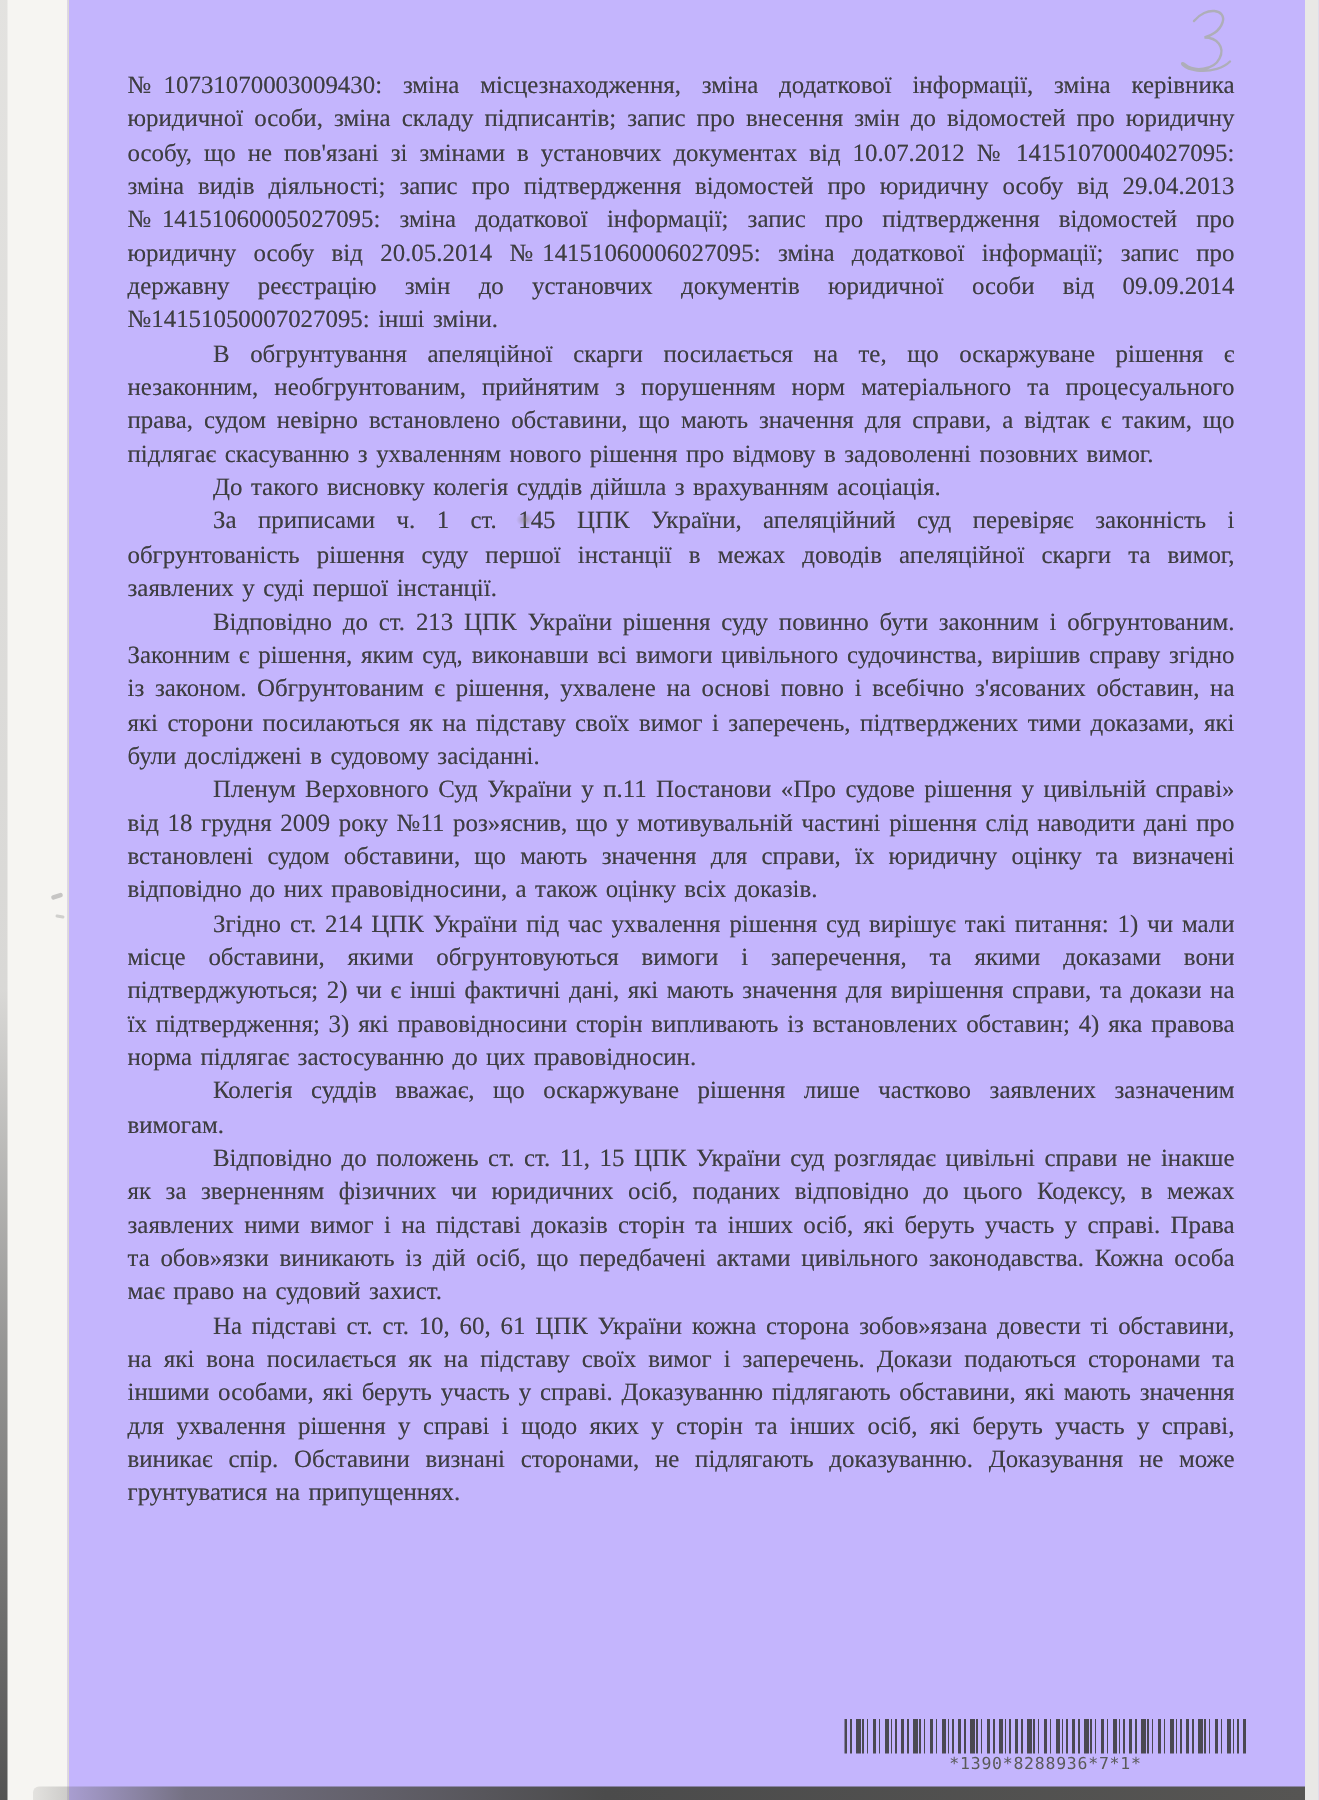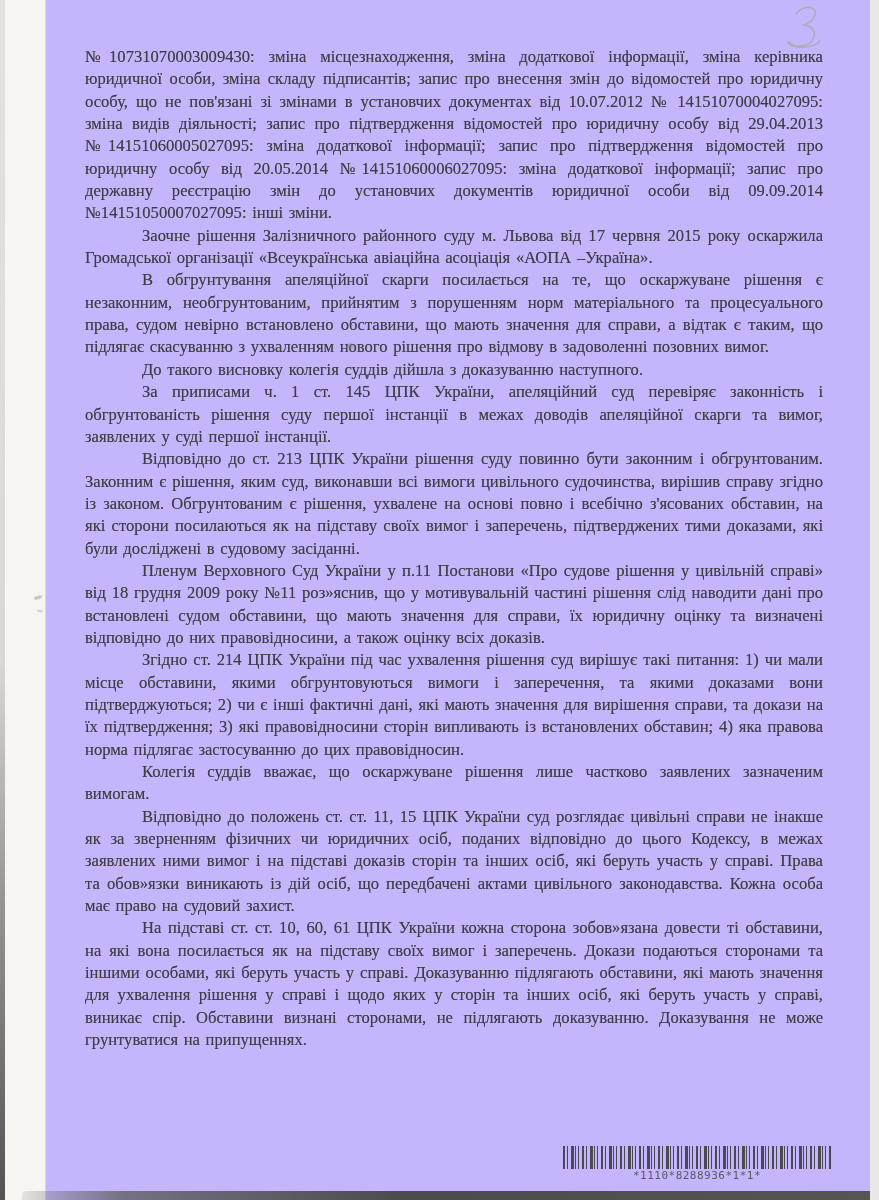--- a/index.html
+++ b/index.html
@@ -136,35 +136,34 @@
   <div class="far-left-edge"></div>
 
   <div class="page-number">
     <svg width="60" height="60" viewBox="0 0 60 60">
       <path d="M14 12 C22 2 36 4 33 13 C31 19 25 22 21 23 C29 23 35 29 31 37 C27 45 14 46 8 41 C4 38 6 44 16 45 C26 46 34 43 38 39" fill="none" stroke="#aeaeb8" stroke-width="1.6" stroke-linecap="round"></path>
     </svg>
   </div>
 
   <div class="textblock">
     <p class="no-indent">№10731070003009430: зміна місцезнаходження, зміна додаткової інформації, зміна керівника юридичної особи, зміна складу підписантів; запис про внесення змін до відомостей про юридичну особу, що не пов'язані зі змінами в установчих документах від 10.07.2012 № 14151070004027095: зміна видів діяльності; запис про підтвердження відомостей про юридичну особу від 29.04.2013 №14151060005027095: зміна додаткової інформації; запис про підтвердження відомостей про юридичну особу від 20.05.2014 №14151060006027095: зміна додаткової інформації; запис про державну реєстрацію змін до установчих документів юридичної особи від 09.09.2014 №14151050007027095: інші зміни.</p>
-    <p>Заочне рішення Залізничного  районного суду м. Львова  від 17 червня  2015 року оскаржила Громадської організації «Всеукраїнська авіаційна асоціація «АОПА –Україна».</p>
     <p>В обгрунтування апеляційної скарги посилається на те, що оскаржуване рішення є незаконним, необгрунтованим, прийнятим з порушенням норм матеріального та процесуального права, судом невірно встановлено обставини, що мають значення для справи, а відтак є таким, що підлягає  скасуванню з  ухваленням нового рішення про відмову в задоволенні позовних вимог.</p>
-    <p>До такого висновку колегія суддів дійшла з доказуванню наступного.</p>
+    <p>До такого висновку колегія суддів дійшла з врахуванням асоціація.</p>
     <p>За приписами ч. 1 ст. 145 ЦПК України, апеляційний суд перевіряє законність і обгрунтованість рішення суду першої інстанції в межах доводів апеляційної скарги та вимог, заявлених у суді першої інстанції.</p>
     <p>Відповідно до ст. 213 ЦПК України рішення суду повинно бути законним і обгрунтованим. Законним є рішення, яким суд, виконавши всі вимоги цивільного судочинства, вирішив справу згідно із законом. Обгрунтованим є рішення, ухвалене на основі повно і всебічно з'ясованих обставин, на які сторони посилаються як на підставу своїх вимог і заперечень, підтверджених тими доказами, які були досліджені в судовому засіданні.</p>
     <p>Пленум Верховного Суд України у п.11 Постанови «Про судове рішення у цивільній справі» від 18 грудня 2009 року №11 роз»яснив, що у мотивувальній частині рішення слід наводити дані про встановлені судом обставини, що мають значення для справи, їх юридичну оцінку та визначені відповідно до них правовідносини,  а також оцінку всіх доказів.</p>
     <p>Згідно ст. 214 ЦПК України під час ухвалення рішення суд вирішує такі питання: 1) чи мали місце обставини, якими обгрунтовуються вимоги і заперечення, та якими доказами вони підтверджуються; 2) чи є інші фактичні дані, які мають значення для вирішення справи, та докази на їх підтвердження; 3) які правовідносини сторін випливають із встановлених обставин; 4) яка правова норма підлягає застосуванню до цих правовідносин.</p>
     <p>Колегія суддів вважає, що оскаржуване рішення лише частково заявлених зазначеним вимогам.</p>
     <p>Відповідно до положень ст. ст. 11, 15 ЦПК України суд розглядає цивільні справи не інакше як за зверненням фізичних чи юридичних осіб, поданих відповідно до цього Кодексу, в межах заявлених ними вимог і на підставі доказів сторін та інших осіб, які беруть участь у справі. Права та обов»язки виникають із дій осіб, що передбачені актами цивільного законодавства. Кожна особа має право на судовий захист.</p>
     <p>На підставі ст. ст. 10, 60, 61 ЦПК України кожна сторона зобов»язана довести ті обставини, на які вона посилається як на підставу своїх вимог і заперечень. Докази подаються сторонами та іншими особами, які беруть участь у справі. Доказуванню підлягають обставини, які мають значення для ухвалення рішення у справі і щодо яких у сторін та інших осіб, які беруть участь у справі, виникає спір. Обставини визнані сторонами, не підлягають доказуванню.  Доказування не може грунтуватися на припущеннях.</p>
   </div>
 
   <div class="barcode-wrap">
     <div class="barcode-bars"></div>
-    <div class="barcode-text">*1110*8288936*1*1*</div>
+    <div class="barcode-text">*1390*8288936*7*1*</div>
   </div>
 
   <div class="artifact smudge-1"></div>
   <div class="artifact tick-1"></div>
   <div class="artifact tick-2"></div>
 
   <div class="bottom-strip"></div>
 
 </div>
 

